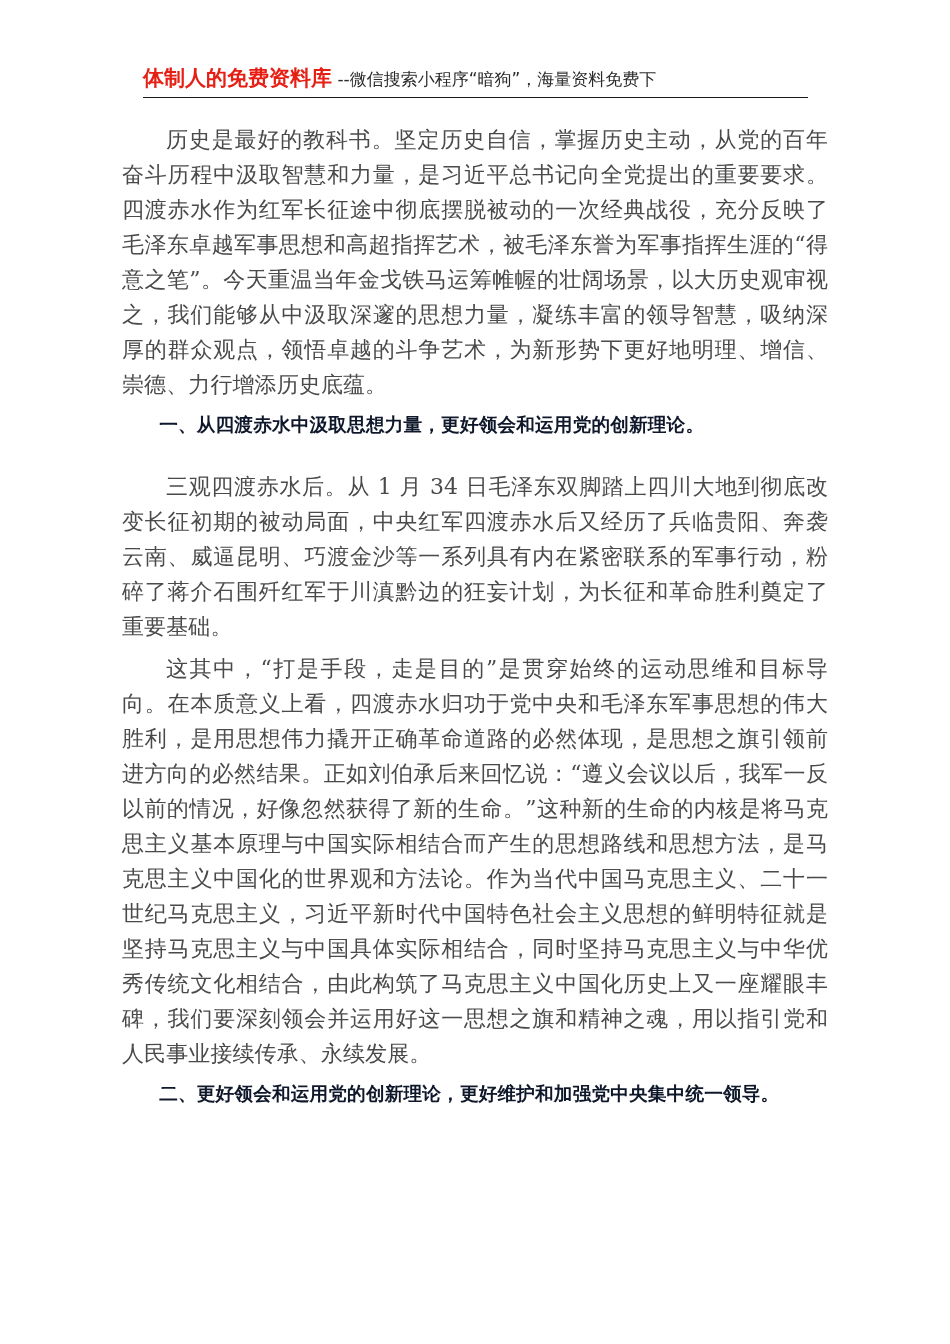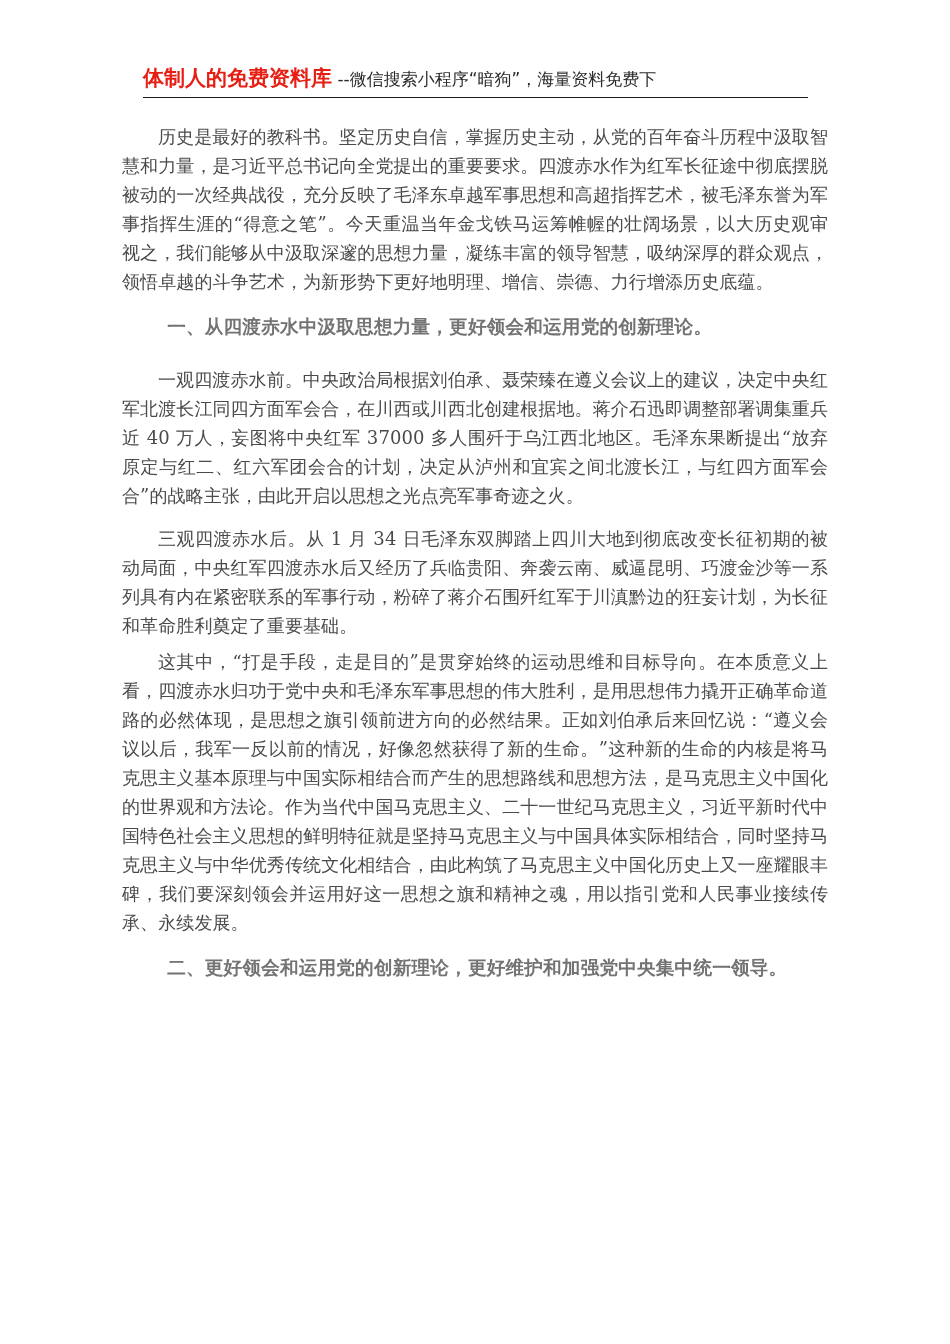--- a/index.html
+++ b/index.html
@@ -61,37 +61,37 @@
   .body-block {
     position: absolute;
     left: 122px;
     top: 122px;
     width: 706px;
   }
 
   p.para {
     margin: 0 0 0 0;
     font-family: "DejaVu Serif", serif;
-    font-size: 18px;
-    line-height: 29px;
+    font-size: 22px;
+    line-height: 35px;
     color: #4a4a4a;
     text-align: justify;
     text-justify: inter-character;
     text-indent: 2em;
     word-break: break-all;
     letter-spacing: 0.1px;
   }
 
   p.heading {
-    margin: 8px;
+    margin: 0;
     font-family: "DejaVu Sans", sans-serif;
     font-weight: bold;
     font-size: 18.6px;
     line-height: 30.2px;
-    color: #737373;
+    color: #0f172a;
     text-indent: 2em;
     text-align: left;
     letter-spacing: 0.2px;
   }
 
   .sp-para { height: 7px; }
   .sp-heading-before { height: 8px; }
   .sp-heading-after { height: 8px; }
 </style>
 </head>
@@ -109,21 +109,20 @@
   <div class="body-block">
 
     <p class="para">历史是最好的教科书。坚定历史自信，掌握历史主动，从党的百年奋斗历程中汲取智慧和力量，是习近平总书记向全党提出的重要要求。四渡赤水作为红军长征途中彻底摆脱被动的一次经典战役，充分反映了毛泽东卓越军事思想和高超指挥艺术，被毛泽东誉为军事指挥生涯的“得意之笔”。今天重温当年金戈铁马运筹帷幄的壮阔场景，以大历史观审视之，我们能够从中汲取深邃的思想力量，凝练丰富的领导智慧，吸纳深厚的群众观点，领悟卓越的斗争艺术，为新形势下更好地明理、增信、崇德、力行增添历史底蕴。</p>
     <div class="sp-heading-before"></div>
 
     <p class="heading">一、从四渡赤水中汲取思想力量，更好领会和运用党的创新理论。</p>
     <div class="sp-heading-after"></div>
 
     <div class="sp-para"></div>
 
-    <p class="para">一观四渡赤水前。中央政治局根据刘伯承、聂荣臻在遵义会议上的建议，决定中央红军北渡长江同四方面军会合，在川西或川西北创建根据地。蒋介石迅即调整部署调集重兵近 40 万人，妄图将中央红军 37000 多人围歼于乌江西北地区。毛泽东果断提出“放弃原定与红二、红六军团会合的计划，决定从泸州和宜宾之间北渡长江，与红四方面军会合”的战略主张，由此开启以思想之光点亮军事奇迹之火。</p>
     <div class="sp-para"></div>
 
     <div class="sp-para"></div>
 
     <p class="para">三观四渡赤水后。从 1 月 34 日毛泽东双脚踏上四川大地到彻底改变长征初期的被动局面，中央红军四渡赤水后又经历了兵临贵阳、奔袭云南、威逼昆明、巧渡金沙等一系列具有内在紧密联系的军事行动，粉碎了蒋介石围歼红军于川滇黔边的狂妄计划，为长征和革命胜利奠定了重要基础。</p>
     <div class="sp-para"></div>
 
     <p class="para">这其中，“打是手段，走是目的”是贯穿始终的运动思维和目标导向。在本质意义上看，四渡赤水归功于党中央和毛泽东军事思想的伟大胜利，是用思想伟力撬开正确革命道路的必然体现，是思想之旗引领前进方向的必然结果。正如刘伯承后来回忆说：“遵义会议以后，我军一反以前的情况，好像忽然获得了新的生命。”这种新的生命的内核是将马克思主义基本原理与中国实际相结合而产生的思想路线和思想方法，是马克思主义中国化的世界观和方法论。作为当代中国马克思主义、二十一世纪马克思主义，习近平新时代中国特色社会主义思想的鲜明特征就是坚持马克思主义与中国具体实际相结合，同时坚持马克思主义与中华优秀传统文化相结合，由此构筑了马克思主义中国化历史上又一座耀眼丰碑，我们要深刻领会并运用好这一思想之旗和精神之魂，用以指引党和人民事业接续传承、永续发展。</p>
     <div class="sp-heading-before"></div>
 

